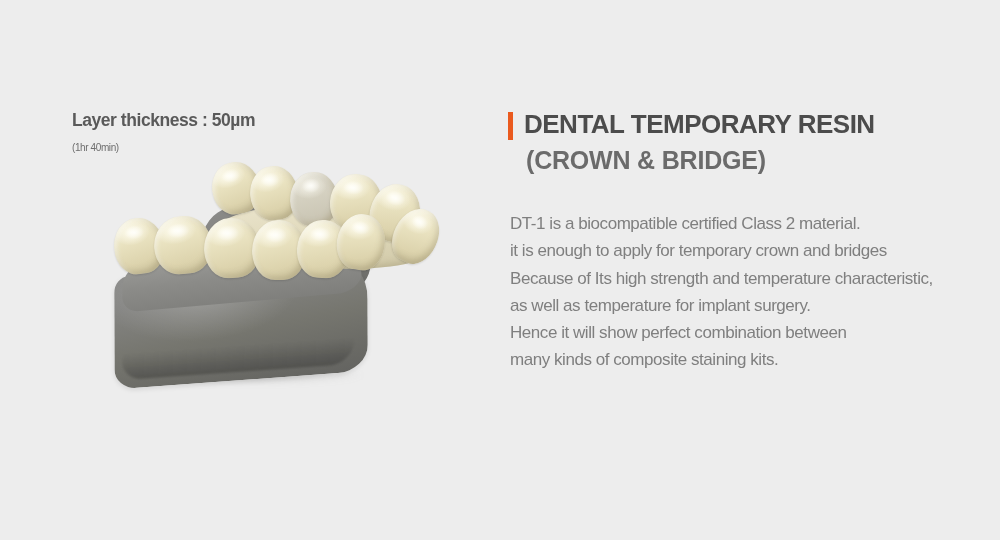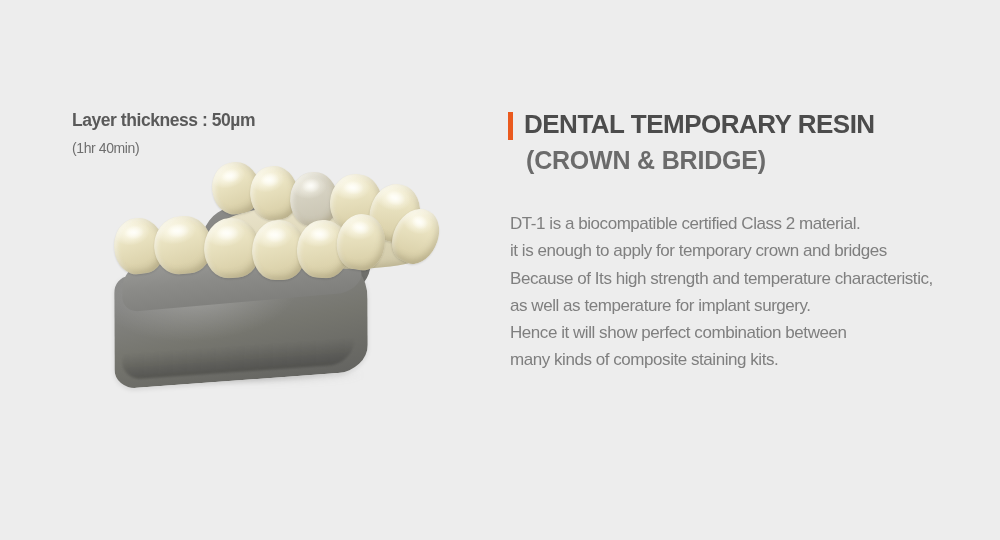--- a/index.html
+++ b/index.html
@@ -32,21 +32,21 @@
   .spec-title {
     font-size: 17.5px;
     font-weight: bold;
     color: #5a5a5a;
     letter-spacing: -0.45px;
     line-height: 22px;
     white-space: nowrap;
   }
   .spec-sub {
     margin-top: 8px;
-    font-size: 14px;
+    font-size: 10px;
     font-weight: normal;
     color: #6e6e6e;
     letter-spacing: -0.4px;
     line-height: 18px;
     white-space: nowrap;
   }
 
   
   .photo-stage {
     position: absolute;

